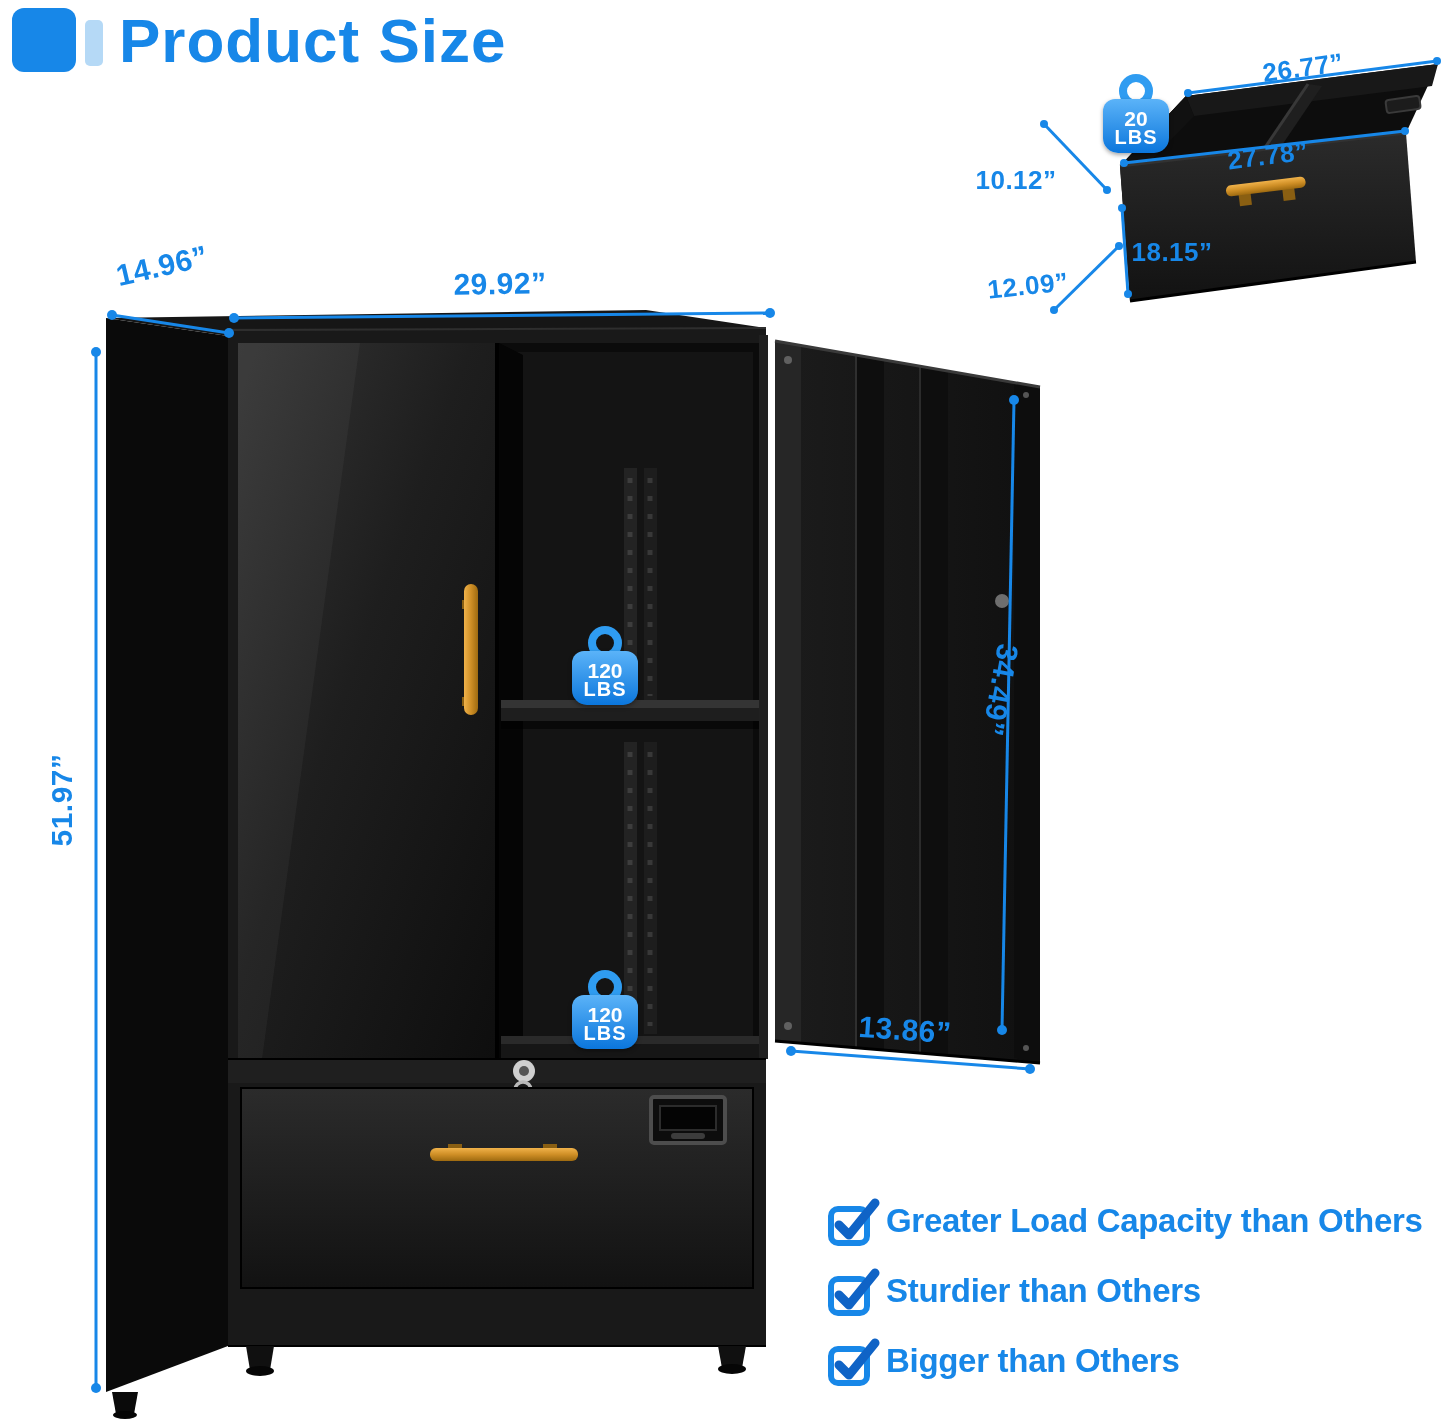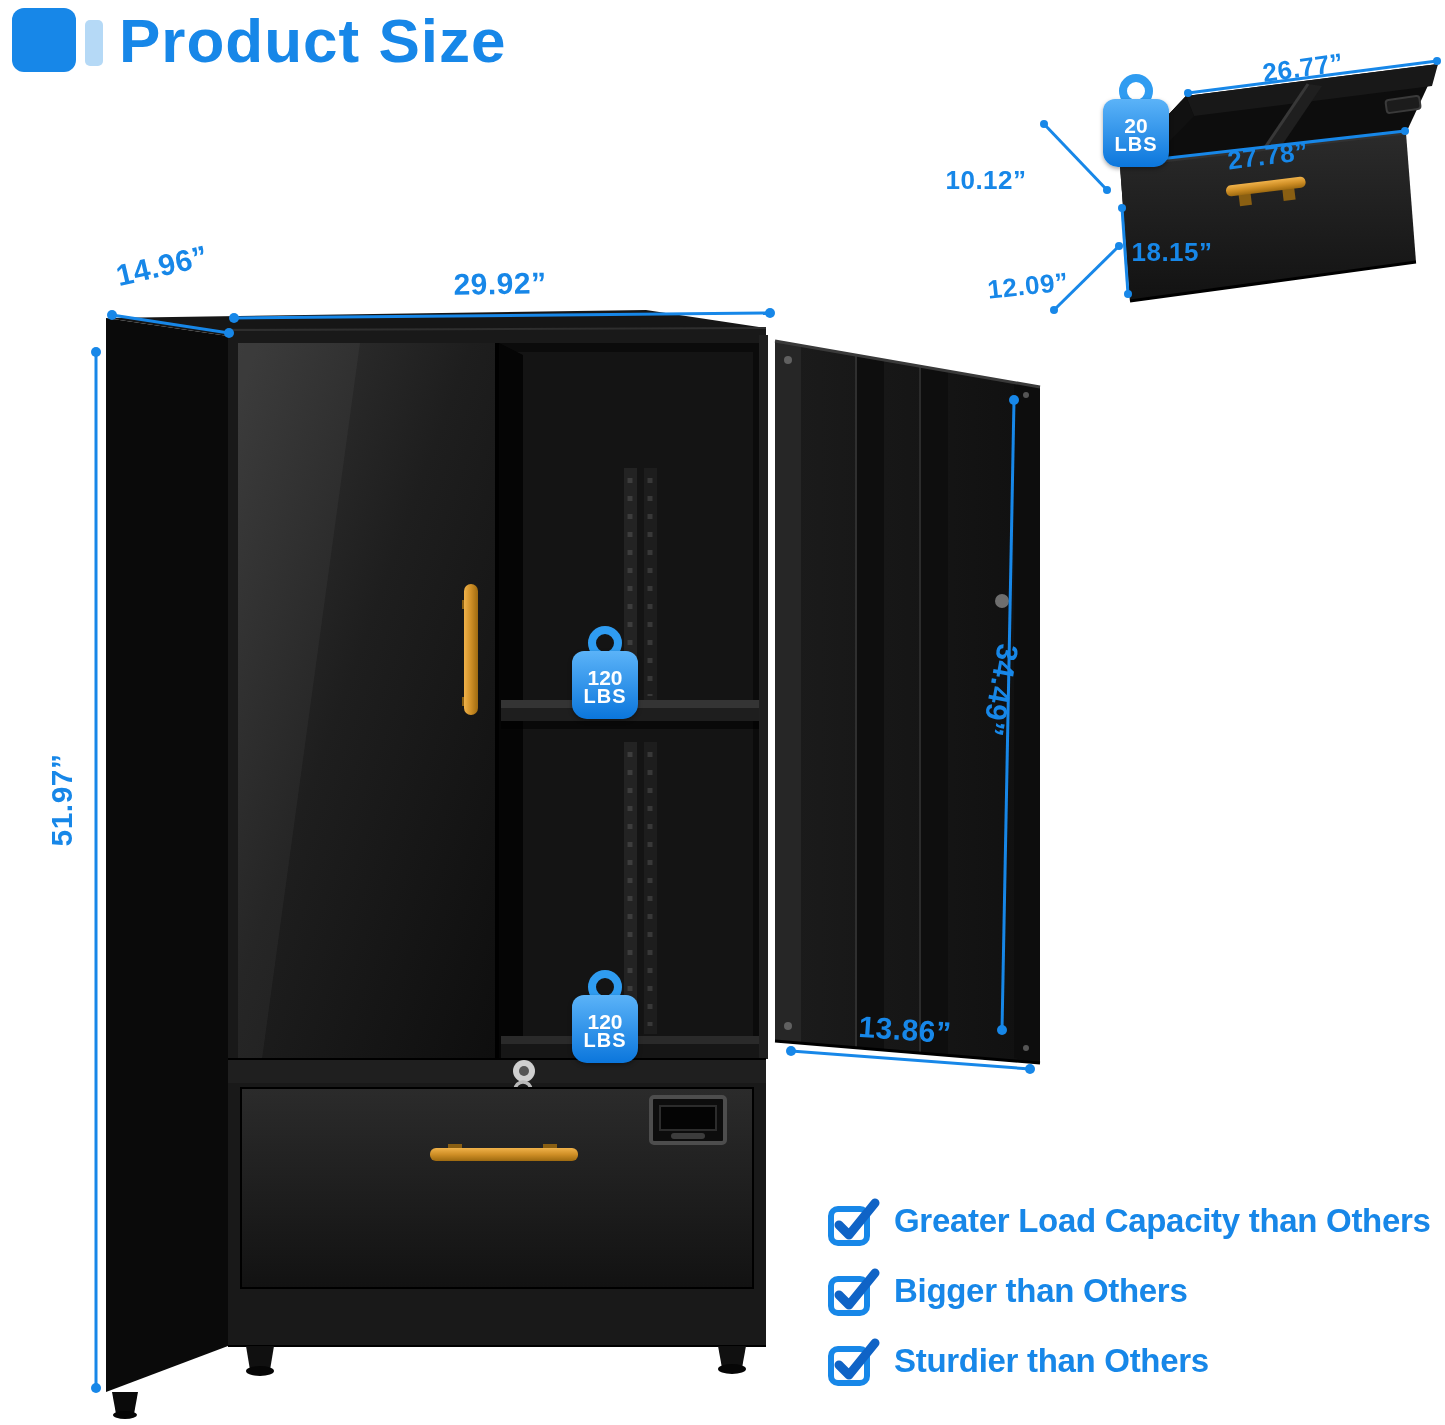--- a/index.html
+++ b/index.html
@@ -31,30 +31,30 @@
   
   .titlebar{position:absolute;left:12px;top:8px;display:flex;align-items:flex-start;}
   .title-sq{width:64px;height:64px;background:var(--accent);border-radius:12px;flex:0 0 auto;}
   .title-bar{width:18px;height:46px;background:#b5d9f6;border-radius:5px;margin-left:9px;margin-top:12px;flex:0 0 auto;}
   .title{font-size:62px;font-weight:800;color:var(--accent);margin:0 0 0 16px;line-height:66px;letter-spacing:1px;}
 
   
   .badge{position:absolute;display:flex;flex-direction:column;align-items:center;}
   .badge-ring{width:18px;height:18px;border:8px solid #2f9cf1;border-radius:50%;margin-bottom:-9px;background:#ffffff00;}
   .badge-body{
-    width:66px;height:68px;background:linear-gradient(180deg,var(--badge-top),var(--badge-bot));
+    width:66px;height:54px;background:linear-gradient(180deg,var(--badge-top),var(--badge-bot));
     border-radius:12px 12px 15px 15px;display:flex;flex-direction:column;align-items:center;justify-content:center;
     color:#fff;font-weight:700;box-shadow:0 2px 4px rgba(0,0,0,.35);
   }
   .badge-val{font-size:21px;line-height:22px;}
   .badge-unit{font-size:20px;line-height:15px;letter-spacing:1px;}
 
   
   .features{position:absolute;left:826px;top:1196px;display:flex;flex-direction:column;gap:20px;}
-  .feature{display:flex;align-items:center;gap:14px;}
+  .feature{display:flex;align-items:center;gap:6px;}
   .feature-label{font-size:33px;font-weight:800;color:var(--accent);white-space:nowrap;letter-spacing:-0.3px;}
   .check{flex:0 0 auto;}
   .check rect{stroke:var(--accent);}
   .check polyline{stroke:var(--accent-dark);}
 </style>
 </head>
 <body>
 
 <div class="stage">
 
@@ -250,21 +250,21 @@
   </div>
 
   <span class="dim" style="left:162px;top:266px;transform:translate(-50%,-50%) rotate(-13deg);">14.96”</span>
   <span class="dim" style="left:500px;top:284px;transform:translate(-50%,-50%) rotate(-1deg);">29.92”</span>
   <span class="dim" style="left:62px;top:800px;transform:translate(-50%,-50%) rotate(-90deg);">51.97”</span>
   <span class="dim" style="left:1000px;top:690px;transform:translate(-50%,-50%) rotate(100deg);">34.49”</span>
   <span class="dim" style="left:905px;top:1030px;transform:translate(-50%,-50%) rotate(4deg);">13.86”</span>
 
   <span class="dim small" style="left:1303px;top:68px;transform:translate(-50%,-50%) rotate(-8deg);">26.77”</span>
   <span class="dim small" style="left:1268px;top:156px;transform:translate(-50%,-50%) rotate(-7deg);">27.78”</span>
-  <span class="dim small" style="left:986px;top:180px;transform:translate(-50%,-50%);">10.12”</span>
+  <span class="dim small" style="left:1016px;top:180px;transform:translate(-50%,-50%);">10.12”</span>
   <span class="dim small" style="left:1172px;top:252px;transform:translate(-50%,-50%);">18.15”</span>
   <span class="dim small" style="left:1028px;top:286px;transform:translate(-50%,-50%) rotate(-6deg);">12.09”</span>
 
   <div class="badge" style="left:572px;top:626px;">
     <div class="badge-ring"></div>
     <div class="badge-body">
       <span class="badge-val">120</span>
       <span class="badge-unit">LBS</span>
     </div>
   </div>
@@ -291,24 +291,24 @@
         <rect x="5" y="13" width="36" height="34" rx="7" fill="#ffffff" stroke-width="6"></rect>
         <polyline points="13,29 23,39 49,7" fill="none" stroke-width="9" stroke-linecap="round" stroke-linejoin="round"></polyline>
       </svg>
       <span class="feature-label">Greater Load Capacity than Others</span>
     </div>
     <div class="feature">
       <svg class="check" width="54" height="50" viewBox="0 0 54 50">
         <rect x="5" y="13" width="36" height="34" rx="7" fill="#ffffff" stroke-width="6"></rect>
         <polyline points="13,29 23,39 49,7" fill="none" stroke-width="9" stroke-linecap="round" stroke-linejoin="round"></polyline>
       </svg>
-      <span class="feature-label">Bigger than Others</span>
+      <span class="feature-label">Sturdier than Others</span>
     </div>
     <div class="feature">
       <svg class="check" width="54" height="50" viewBox="0 0 54 50">
         <rect x="5" y="13" width="36" height="34" rx="7" fill="#ffffff" stroke-width="6"></rect>
         <polyline points="13,29 23,39 49,7" fill="none" stroke-width="9" stroke-linecap="round" stroke-linejoin="round"></polyline>
       </svg>
-      <span class="feature-label">Sturdier than Others</span>
+      <span class="feature-label">Bigger than Others</span>
     </div>
   </div>
 
 </div>
 
 </body></html>

